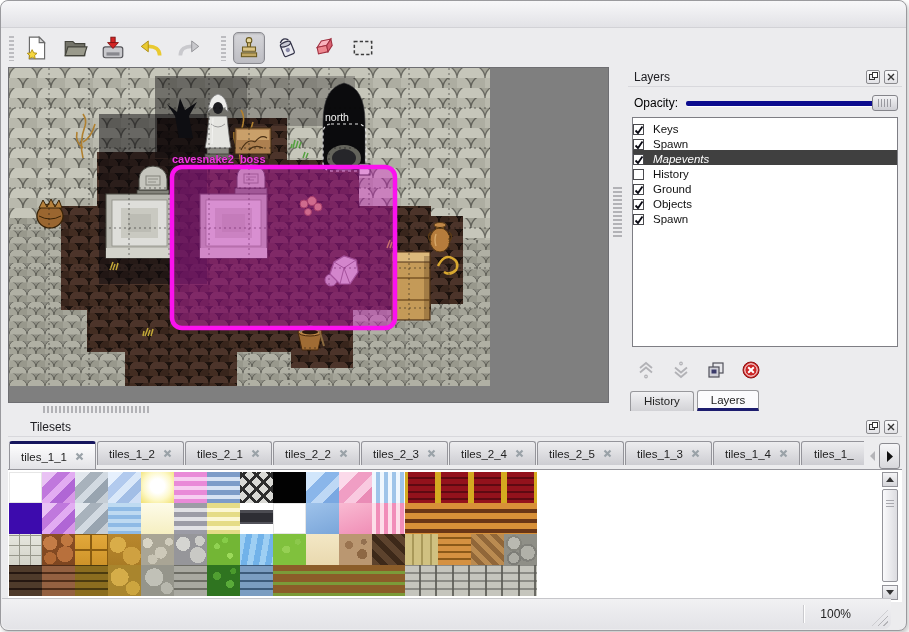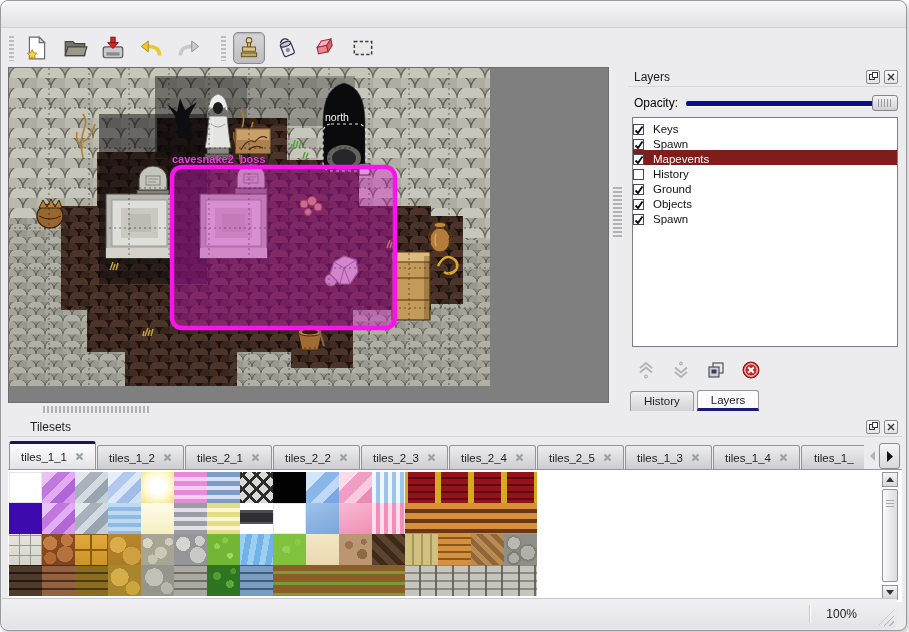--- a/index.html
+++ b/index.html
@@ -40,53 +40,53 @@
   .opacity-row { position:absolute; top:26px; left:6px; right:4px; height:20px; display:flex; align-items:center; font-size:12px; }
   .slider { position:relative; flex:1; height:18px; margin-left:8px; }
   .slider-track { position:absolute; left:0; right:2px; top:7px; height:5px; background:#0c0c8e; border-radius:2px; box-shadow:0 1px 0 #fff; }
   .slider-handle { position:absolute; right:0; top:1px; width:26px; height:16px;
                    background:linear-gradient(#f3f3f5,#cfcfd4); border:1px solid #84848a; border-radius:3px; }
   .slider-handle::after { content:""; position:absolute; inset:3px 5px;
                    background:repeating-linear-gradient(90deg,#9a9aa0 0 1px,transparent 1px 3px); }
   .layer-list { position:absolute; top:50px; left:4px; right:4px; height:230px; background:#fff;
                 border:1px solid #7e7e84; padding-top:2px; overflow:hidden; }
   .lrow { display:flex; align-items:flex-end; height:15px; font-size:11.5px; color:#111; padding-left:0; }
-  .lrow.sel { background:#7f1d1d; color:#fff; }
+  .lrow.sel { background:#404040; color:#fff;font-style:italic; }
   .cb { width:11px; height:11px; background:#fff; border:1px solid #4a4a4e; margin-right:9px; flex:none; display:grid; place-items:center; }
   .layer-btns { position:absolute; top:288px; left:8px; height:30px; display:flex; gap:15px; align-items:center; }
   .lbtn { width:20px; height:20px; display:grid; place-items:center; }
   .side-tabs { position:absolute; bottom:0; left:2px; display:flex; align-items:flex-end; gap:3px; }
   .stab { font-size:11.5px; color:#222; padding:3px 13px 4px; border:1px solid #98989c; border-bottom:none;
           border-radius:3px 3px 0 0; background:linear-gradient(#f1f1f3,#d2d2d6); }
   .stab.active { background:#fbfbfd; border-bottom:3px solid #1c1c6e; padding-bottom:2px; }
 
   .tspanel { position:absolute; left:7px; top:416px; width:894px; height:185px; }
   .tspanel .panel-hd { padding-left:22px; }
-  .ts-tabs { position:absolute; top:24px; left:1px; right:38px; height:28px; display:flex; align-items:flex-end; overflow:hidden; }
+  .ts-tabs { position:absolute; top:24px; left:1px; right:38px; height:28px; display:flex; align-items:flex-start; overflow:hidden; }
   .ts-tab { height:24px; width:87px; flex:none; display:flex; align-items:center; justify-content:center; gap:8px;
             font-size:11.5px; color:#222; border:1px solid #94949a; border-bottom:none; border-radius:3px 3px 0 0;
             background:linear-gradient(#ededef,#cdcdd2); margin-right:1px; }
   .ts-tab.active { height:28px; background:linear-gradient(#fdfdfe,#e3e3e7); border-top:3px solid #16165e; }
   .ts-tab.cut { width:72px; overflow:hidden; justify-content:flex-start; padding-left:12px; }
   .ts-scroll { position:absolute; top:26px; right:2px; height:26px; display:flex; align-items:center; gap:2px; }
   .arrL { width:10px; height:20px; display:grid; place-items:center; }
   .arrR { width:21px; height:26px; border:1px solid #8a8a90; border-radius:3px;
           background:linear-gradient(#f6f6f8,#d8d8dc); display:grid; place-items:center; }
   .ts-content { position:absolute; top:52px; left:0; right:0; bottom:0; background:#fff; border-top:1px solid #96969c; }
   .tiles { position:absolute; left:1px; top:2px; width:528px; display:flex; flex-wrap:wrap; }
   .tile { width:33px; height:31px; }
   .vsb { position:absolute; top:2px; bottom:2px; right:4px; width:16px; }
   .vsb-btn { position:absolute; left:0; width:16px; height:15px; border:1px solid #94949a;
              background:linear-gradient(#f4f4f6,#d6d6da); display:grid; place-items:center; }
   .vsb-thumb { position:absolute; left:0; top:17px; width:16px; height:93px; border:1px solid #94949a; border-radius:2px;
                background:linear-gradient(90deg,#fafafc,#dcdce0); }
   .vsb-thumb::after { content:""; position:absolute; left:3px; right:3px; top:10px; height:7px;
                background:repeating-linear-gradient(180deg,#a8a8ae 0 1px,transparent 1px 3px); }
 
-  .status { position:absolute; left:1px; right:9px; bottom:1px; height:31px;
+  .status { position:absolute; left:1px; right:15px; bottom:1px; height:31px;
             background:linear-gradient(#f1f1f3,#e3e3e7); border-top:1px solid #c6c6ca; border-radius:0 0 7px 7px; }
   .status-sep { position:absolute; right:86px; top:6px; bottom:6px; width:2px; border-left:1px solid #cacace; border-right:1px solid #fff; }
   .zoom-label { position:absolute; right:40px; top:8px; font-size:12px; color:#222; }
   .corner-grip { position:absolute; right:3px; bottom:3px; width:16px; height:16px;
                  background:repeating-linear-gradient(135deg,transparent 0 3px,#b4b4b8 3px 4px);
                  clip-path:polygon(100% 0,100% 100%,0 100%); }
 
   
   .t-empty{background:#fff;box-shadow:inset 0 0 0 1px #e6e6e6}
   .t-black{background:#020202}

